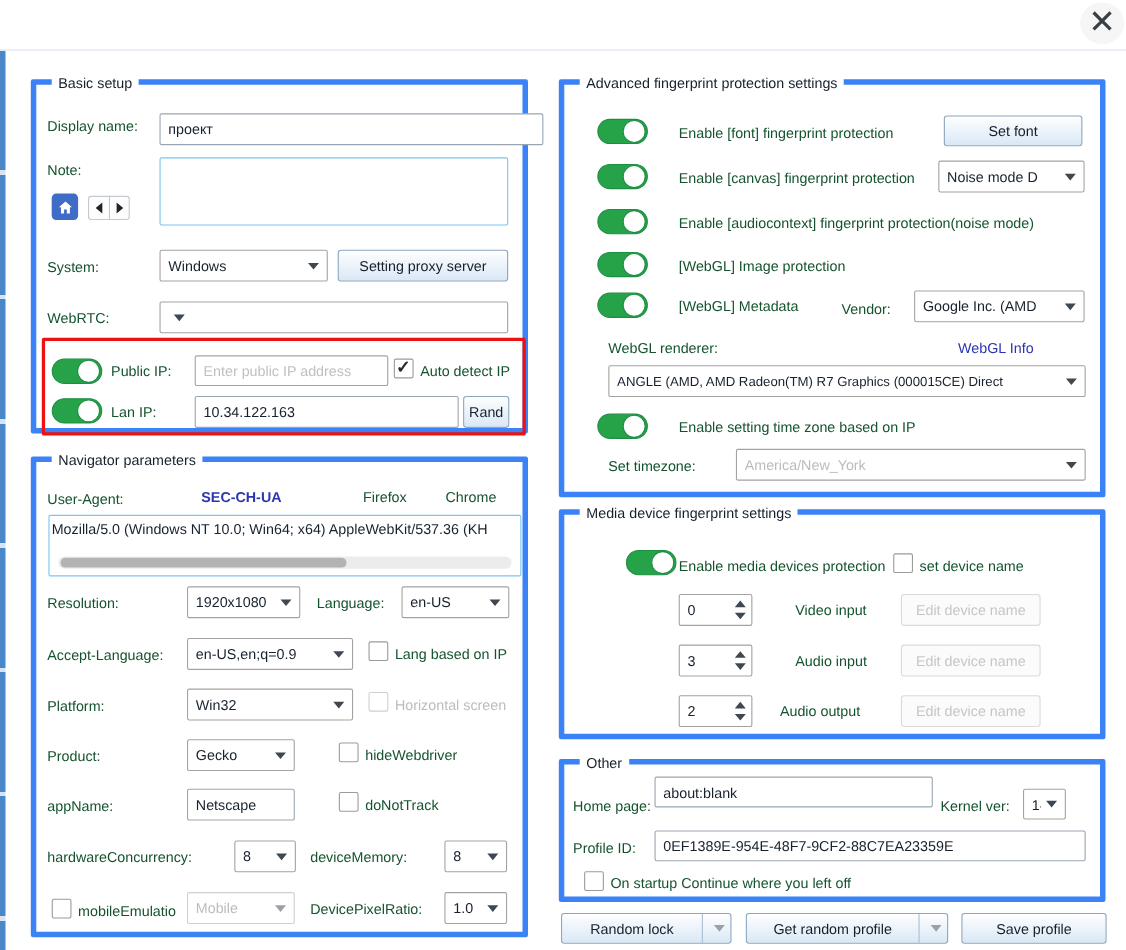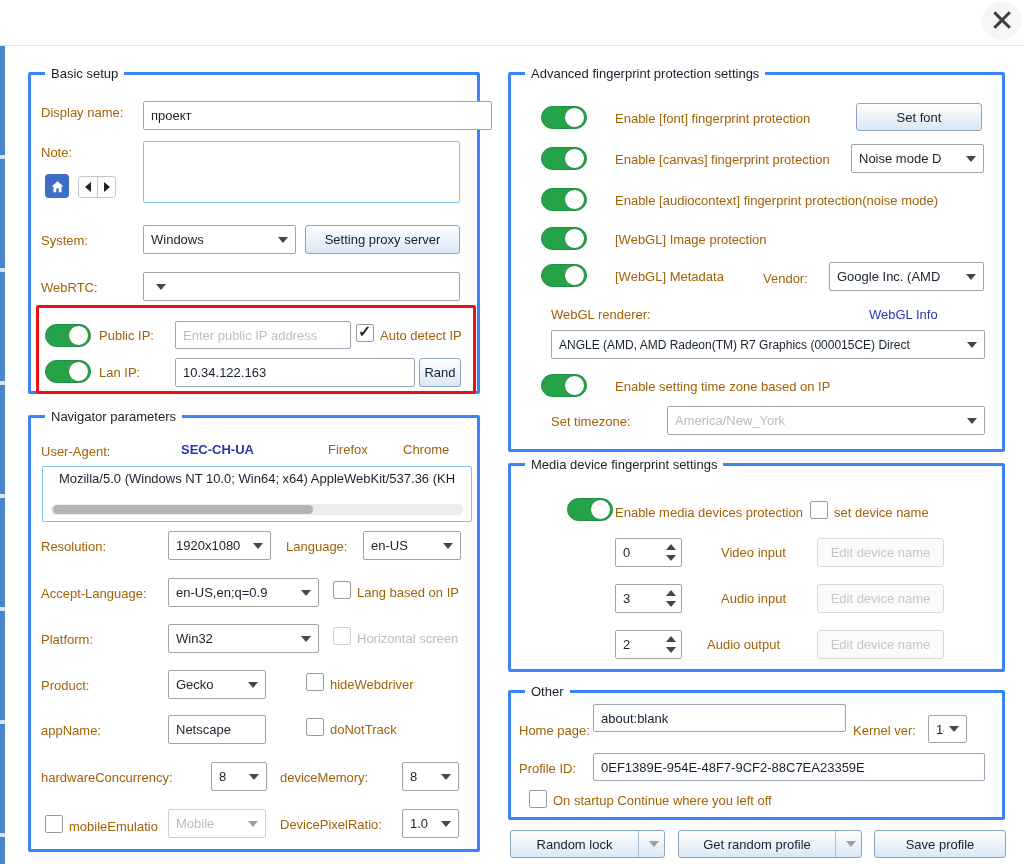--- a/index.html
+++ b/index.html
@@ -10,23 +10,23 @@
     background:#fff;
   }
   
   .topbar { position:absolute; left:0; top:0; width:1024px; height:46px; background:#fff; border-bottom:1px solid #d9e2ee; }
   .close-btn { position:absolute; right:2px; top:2px; width:40px; height:38px; display:flex; align-items:center; justify-content:center;
     font-size:30px; font-weight:400; color:#3a3f44; background:#f6f6f6; border-radius:50%; cursor:pointer; line-height:1; }
   
   .left-strip { position:absolute; left:0; top:46px; width:5px; height:818px;
     background:repeating-linear-gradient(to bottom, #4a87c9 0px, #4a87c9 109px, #d7e3f0 109px, #d7e3f0 113px); }
   
-  .grp { position:absolute; border:3px solid #3b82f6; border-radius:2px; background:#fff; }
+  .grp { position:absolute; border:5px solid #3b82f6; border-radius:2px; background:#fff; }
   .grp-title { position:absolute; top:-9px; left:14px; background:#fff; padding:0 6px; color:#16202c; white-space:nowrap; }
-  .lbl { position:absolute; white-space:nowrap; color:#a16207; }
+  .lbl { position:absolute; white-space:nowrap; color:#14532d; }
   .lbl.dis { color:#bcbcbc; }
   
   .inp { position:absolute; border:1px solid #9aa5b1; background:#fff; color:#18222e; font-family:"Liberation Sans",sans-serif;
     font-size:13px; padding:0 7px; border-radius:2px; outline:none; }
   .inp::placeholder { color:#c0c0c0; }
   .inp.blue { border:1px solid #7cc5f0; }
   textarea.inp { resize:none; padding:4px 7px; }
   
   .sel { position:absolute; border:1px solid #a3a3a3; background:#fff; border-radius:2px; display:flex; align-items:center; padding:0 7px; }
   .sel .txt { flex:1; white-space:nowrap; overflow:hidden; }
@@ -142,21 +142,21 @@
   </div>
 
   <div class="grp" style="left:28px; top:415px; width:452px; height:437px;">
     <span class="grp-title">Navigator parameters</span>
 
     <span class="lbl" style="left:10px; top:26px;">User-Agent:</span>
     <span class="lbl link" style="left:150px; top:24px; font-weight:bold;">SEC-CH-UA</span>
     <span class="lbl" style="left:297px; top:24px;">Firefox</span>
     <span class="lbl" style="left:372px; top:24px;">Chrome</span>
 
-    <div class="ua-box" style="left:11px; top:48px; width:430px; height:56px;text-align:center;">
+    <div class="ua-box" style="left:11px; top:48px; width:430px; height:56px;">
       <div class="ua-text">Mozilla/5.0 (Windows NT 10.0; Win64; x64) AppleWebKit/537.36 (KH</div>
       <div class="ua-scroll">
         <div class="ua-thumb"></div>
       </div>
     </div>
 
     <span class="lbl" style="left:10px; top:121px;text-align:center;">Resolution:</span>
     <div class="sel" style="left:137px; top:113px; width:103px; height:29px;">
       <span class="txt">1920x1080</span>
       <span class="chev"></span>

